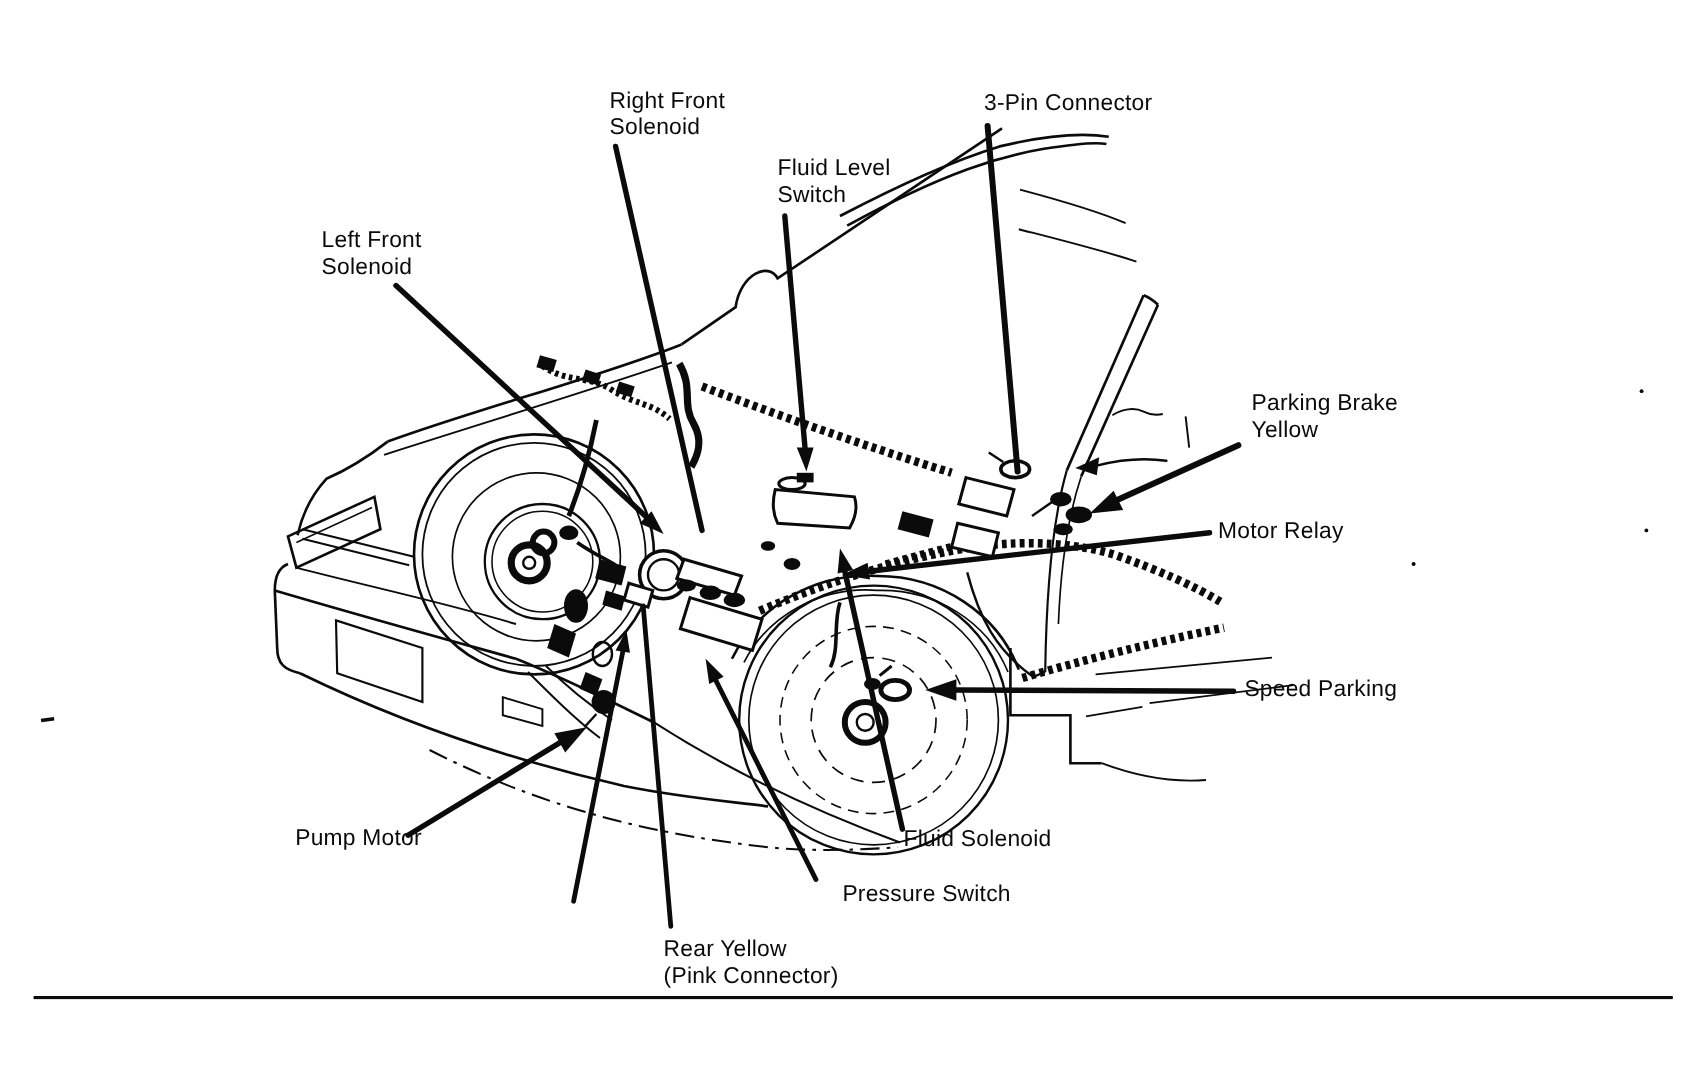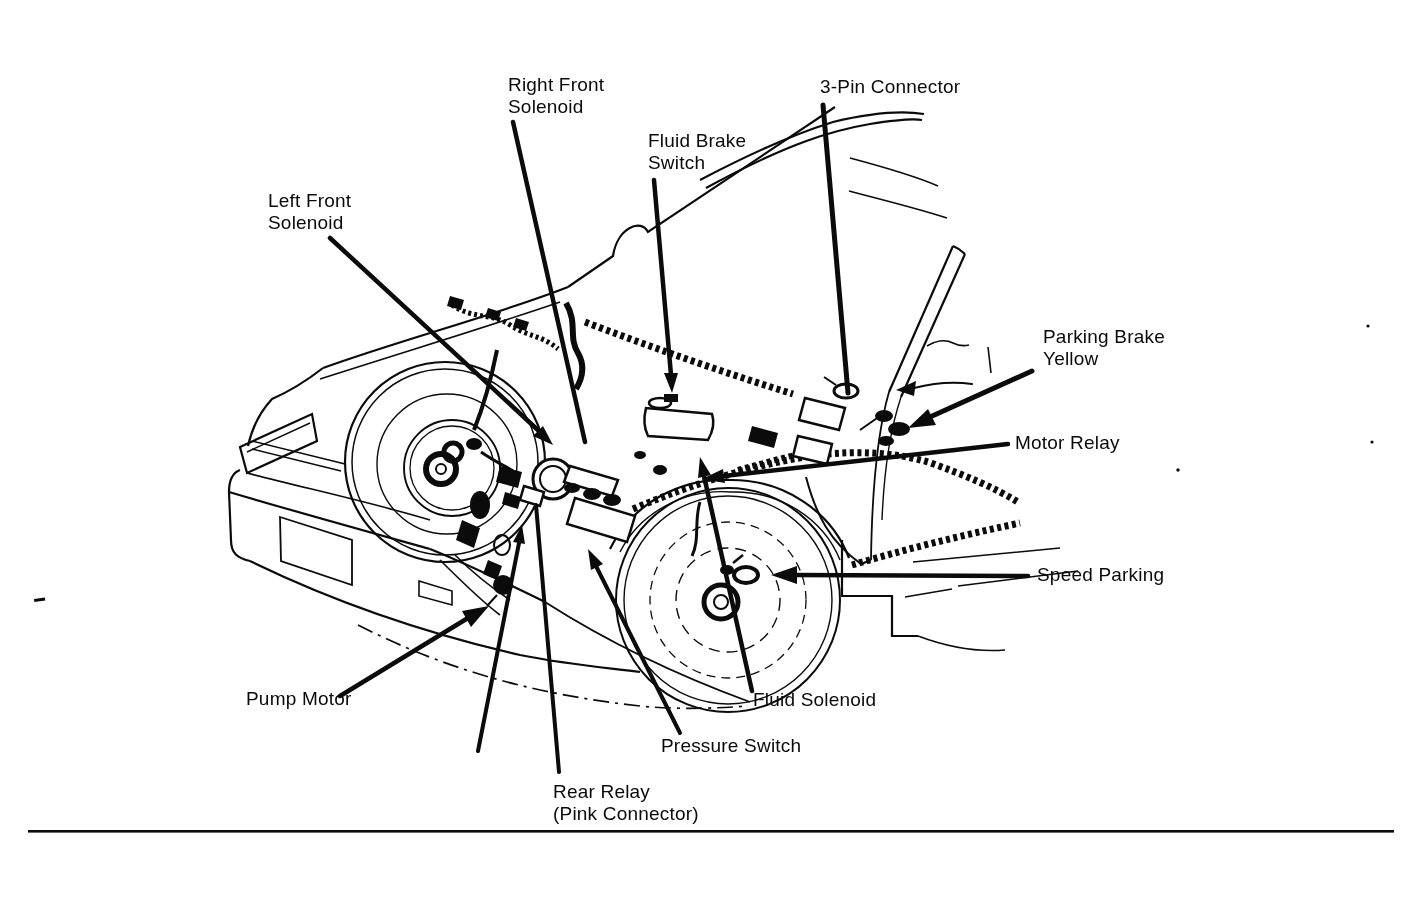--- a/index.html
+++ b/index.html
@@ -205,28 +205,28 @@
     <circle cx="1178" cy="470" r="1.7"></circle>
     <circle cx="1368" cy="326" r="1.6"></circle>
     <circle cx="1372" cy="442" r="1.6"></circle>
   </g>
 
   <rect x="28" y="830" width="1366" height="2.6" fill="#0b0b0b"></rect>
 </svg>
 
   <div class="lbl" style="left:508px;top:74px">Right Front
 Solenoid</div>
-  <div class="lbl" style="left:648px;top:130px">Fluid Brake
+  <div class="lbl" style="left:648px;top:130px">Fluid Level
 Switch</div>
   <div class="lbl" style="left:820px;top:76px">3-Pin Connector</div>
   <div class="lbl" style="left:268px;top:190px">Left Front
 Solenoid</div>
   <div class="lbl" style="left:1043px;top:326px">Parking Brake
 Yellow</div>
   <div class="lbl" style="left:1015px;top:432px">Motor Relay</div>
   <div class="lbl" style="left:1037px;top:564px">Speed Parking</div>
   <div class="lbl" style="left:246px;top:688px">Pump Motor</div>
-  <div class="lbl" style="left:553px;top:781px">Rear Relay
+  <div class="lbl" style="left:553px;top:781px">Rear Yellow
 (Pink Connector)</div>
-  <div class="lbl" style="left:661px;top:735px">Pressure Switch</div>
+  <div class="lbl" style="left:702px;top:735px">Pressure Switch</div>
   <div class="lbl" style="left:753px;top:689px">Fluid Solenoid</div>
 
 </div>
 
 </body></html>

